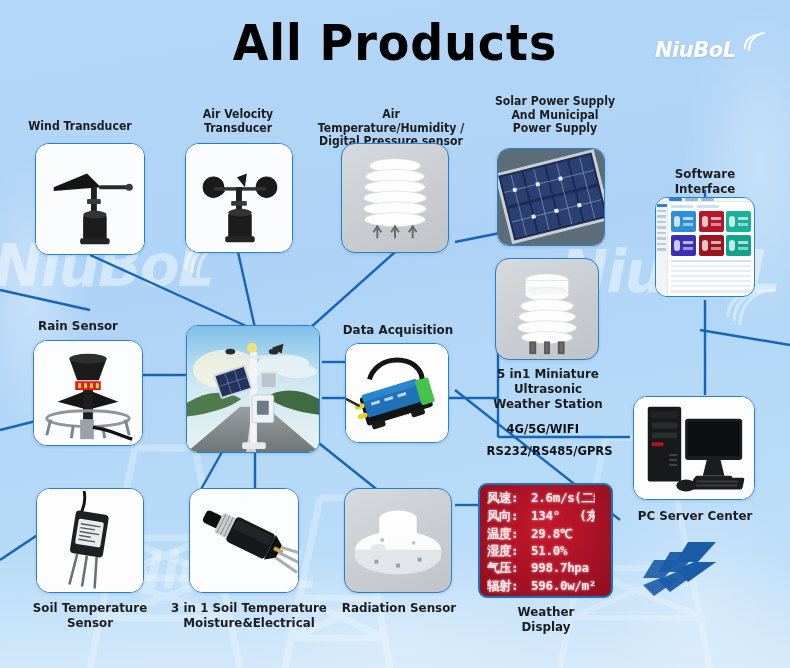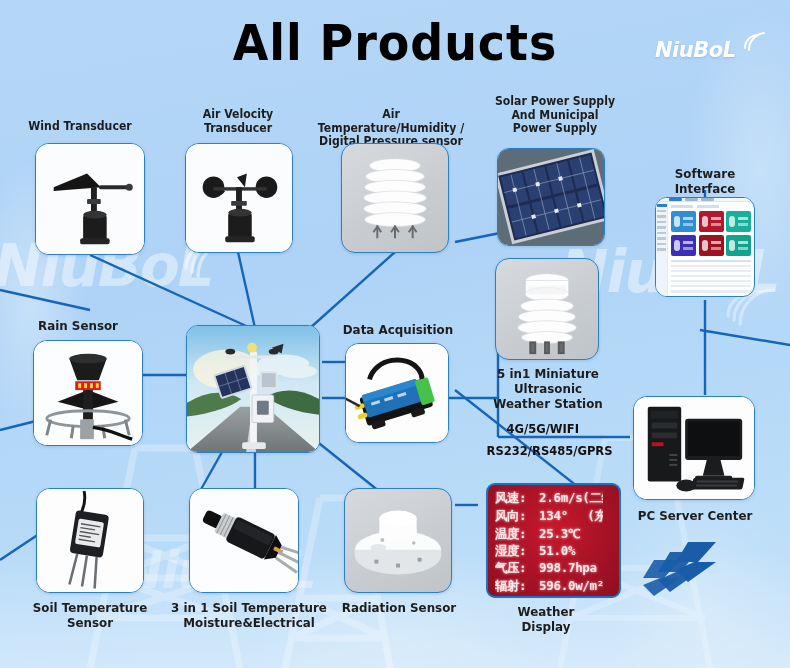--- a/index.html
+++ b/index.html
@@ -110,21 +110,20 @@
   
   .led {
     position: absolute;
     left: 478px; top: 483px; width: 135px; height: 115px;
     border: 2px solid #1d72bd;
     border-radius: 9px;
     background:
       radial-gradient(ellipse at 50% 40%, #c7182b 0%, #a81226 55%, #8d0f20 100%);
     padding: 5px 16px 4px 7px;
     overflow: hidden;
-    margin-left: 8px;
   }
   .led-row {
     display: flex;
     align-items: baseline;
     height: 17.6px;
     color: #ffe9ea;
     font-family: "DejaVu Sans Mono", monospace;
     font-size: 12.5px;
     font-weight: 700;
     text-shadow: 0 0 3px rgba(255,210,210,.85);
@@ -625,21 +624,21 @@
     <div class="led-row">
       <span class="led-lbl">风速:</span>
       <span class="led-val">2.6m/s(二级)</span>
     </div>
     <div class="led-row">
       <span class="led-lbl">风向:</span>
       <span class="led-val">134°　 (东南)</span>
     </div>
     <div class="led-row">
       <span class="led-lbl">温度:</span>
-      <span class="led-val">25.3℃</span>
+      <span class="led-val">29.8℃</span>
     </div>
     <div class="led-row">
       <span class="led-lbl">湿度:</span>
       <span class="led-val">51.0%</span>
     </div>
     <div class="led-row">
       <span class="led-lbl">气压:</span>
       <span class="led-val">998.7hpa</span>
     </div>
     <div class="led-row">

